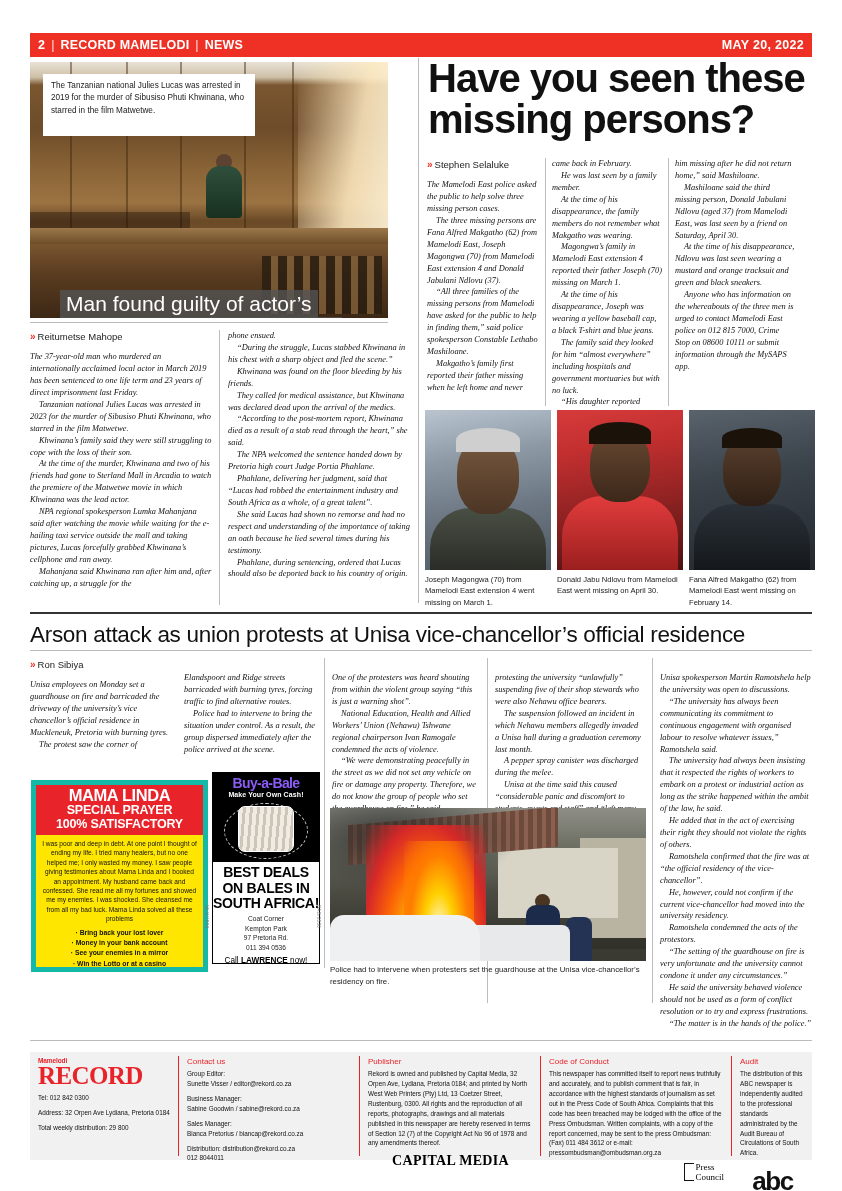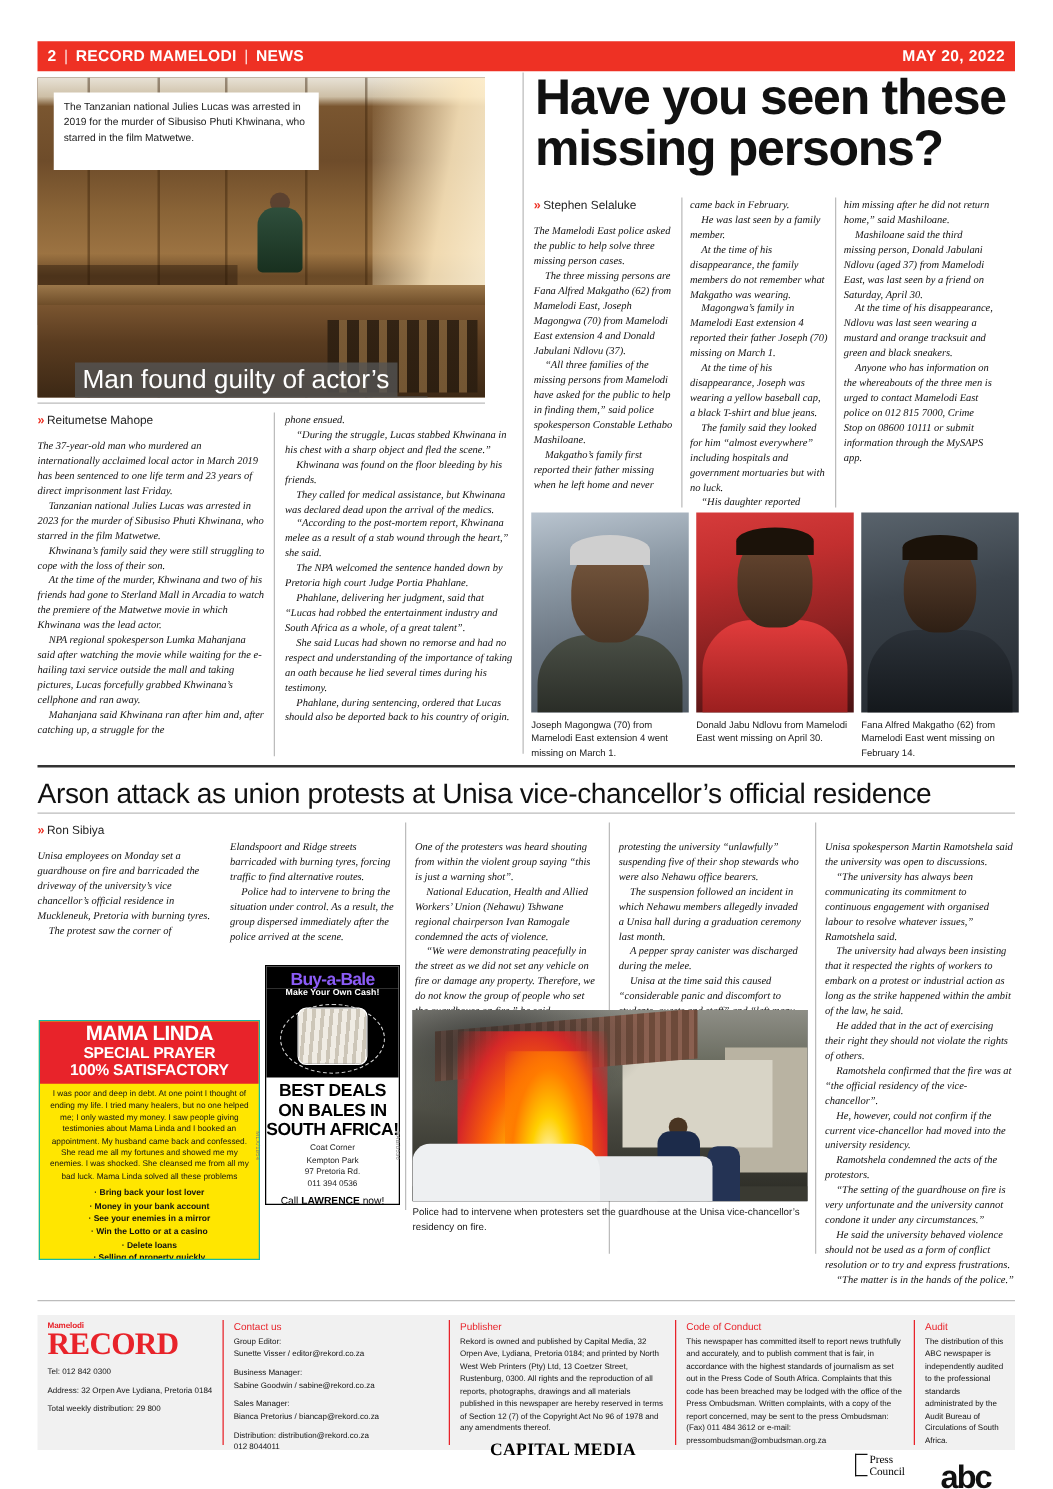--- a/index.html
+++ b/index.html
@@ -77,21 +77,21 @@
   .h3{top:18px;width:60px;height:20px;}
 
   .mp-caps{position:absolute;left:425px;top:574px;width:390px;display:flex;gap:6px;}
   .mp-cap{width:126px;font-family:"Liberation Sans",sans-serif;font-size:7.6px;line-height:1.5;color:#1a1a1a;}
 
   
   .sec2-head{position:absolute;left:30px;top:623px;width:790px;
     font-family:"Liberation Sans",sans-serif;font-size:22.5px;line-height:1.1;color:#111;letter-spacing:-.3px;}
 
   
-  .ad-ml{position:absolute;left:31px;top:816px;width:177px;height:192px;border:1px solid #14b8a6;
+  .ad-ml{position:absolute;left:31px;top:780px;width:177px;height:192px;border:5px solid #14b8a6;
          box-sizing:border-box;background:#ffe600;overflow:hidden;}
   .ml-red{background:#e8232a;color:#fff;text-align:center;font-family:"Liberation Sans",sans-serif;
           font-weight:bold;padding:2px 0 3px;}
   .ml-t1{font-size:16.5px;line-height:1.05;letter-spacing:-.4px;}
   .ml-t2{font-size:12.5px;line-height:1.1;letter-spacing:-.2px;}
   .ml-t3{font-size:12.5px;line-height:1.1;letter-spacing:-.2px;}
   .ml-body{padding:4px 5px 0;font-family:"Liberation Sans",sans-serif;font-size:6.6px;line-height:1.43;
            text-align:center;color:#111;}
   .ml-list{margin-top:4px;font-family:"Liberation Sans",sans-serif;font-size:6.8px;font-weight:bold;
            line-height:1.52;text-align:center;color:#111;}
@@ -221,21 +221,21 @@
     <p>Khwinana’s family said they were still struggling to cope with the loss of their son.</p>
     <p>At the time of the murder, Khwinana and two of his friends had gone to Sterland Mall in Arcadia to watch the premiere of the Matwetwe movie in which Khwinana was the lead actor.</p>
     <p>NPA regional spokesperson Lumka Mahanjana said after watching the movie while waiting for the e-hailing taxi service outside the mall and taking pictures, Lucas forcefully grabbed Khwinana’s cellphone and ran away.</p>
     <p>Mahanjana said Khwinana ran after him and, after catching up, a struggle for the</p>
   </div>
   <div class="col" style="left:228px;top:330px;width:182px;">
     <p class="first">phone ensued.</p>
     <p>“During the struggle, Lucas stabbed Khwinana in his chest with a sharp object and fled the scene.”</p>
     <p>Khwinana was found on the floor bleeding by his friends.</p>
     <p>They called for medical assistance, but Khwinana was declared dead upon the arrival of the medics.</p>
-    <p>“According to the post-mortem report, Khwinana melee as a result of a stab wound through the heart,” she said.</p>
+    <p>“According to the post-mortem report, Khwinana died as a result of a stab read through the heart,” she said.</p>
     <p>The NPA welcomed the sentence handed down by Pretoria high court Judge Portia Phahlane.</p>
     <p>Phahlane, delivering her judgment, said that “Lucas had robbed the entertainment industry and South Africa as a whole, of a great talent”.</p>
     <p>She said Lucas had shown no remorse and had no respect and understanding of the importance of taking an oath because he lied several times during his testimony.</p>
     <p>Phahlane, during sentencing, ordered that Lucas should also be deported back to his country of origin.</p>
   </div>
 
   <div class="col" style="left:427px;top:158px;width:113px;">
     <div class="byline">
       <span class="chev">»</span>
       <span>Stephen Selaluke</span>
@@ -304,21 +304,21 @@
     <p>“We were demonstrating peacefully in the street as we did not set any vehicle on fire or damage any property. Therefore, we do not know the group of people who set the guardhouse on fire,” he said.</p>
     <p>Ramogale said they were</p>
   </div>
   <div class="col" style="left:495px;top:672px;width:148px;">
     <p class="first">protesting the university “unlawfully” suspending five of their shop stewards who were also Nehawu office bearers.</p>
     <p>The suspension followed an incident in which Nehawu members allegedly invaded a Unisa hall during a graduation ceremony last month.</p>
     <p>A pepper spray canister was discharged during the melee.</p>
     <p>Unisa at the time said this caused “considerable panic and discomfort to students, guests and staff” and “left many feeling unsafe on the university’s premises”.</p>
   </div>
   <div class="col" style="left:660px;top:672px;width:152px;">
-    <p class="first">Unisa spokesperson Martin Ramotshela said the university was open to discussions.</p>
+    <p class="first">Unisa spokesperson Martin Ramotshela help the university was open to discussions.</p>
     <p>“The university has always been communicating its commitment to continuous engagement with organised labour to resolve whatever issues,” Ramotshela said.</p>
     <p>The university had always been insisting that it respected the rights of workers to embark on a protest or industrial action as long as the strike happened within the ambit of the law, he said.</p>
     <p>He added that in the act of exercising their right they should not violate the rights of others.</p>
     <p>Ramotshela confirmed that the fire was at “the official residency of the vice-chancellor”.</p>
     <p>He, however, could not confirm if the current vice-chancellor had moved into the university residency.</p>
     <p>Ramotshela condemned the acts of the protestors.</p>
     <p>“The setting of the guardhouse on fire is very unfortunate and the university cannot condone it under any circumstances.”</p>
     <p>He said the university behaved violence should not be used as a form of conflict resolution or to try and express frustrations.</p>
     <p>“The matter is in the hands of the police.”</p>
   </div>

